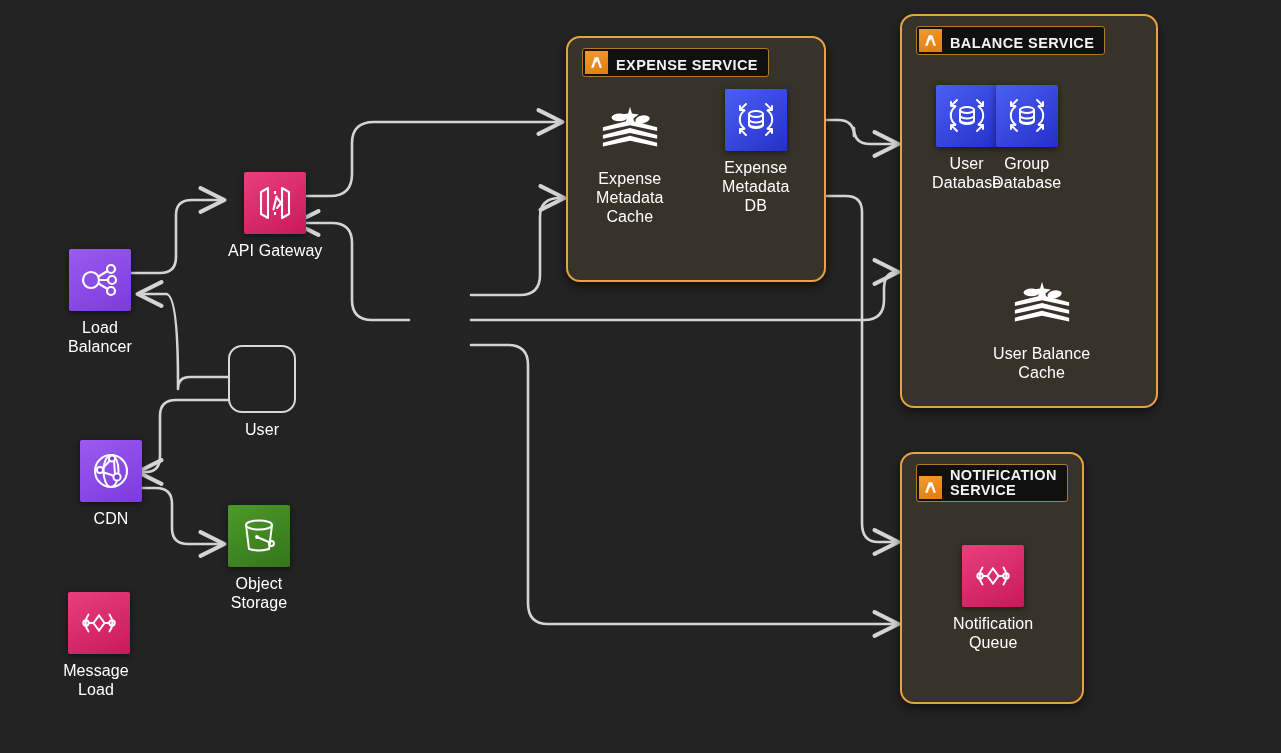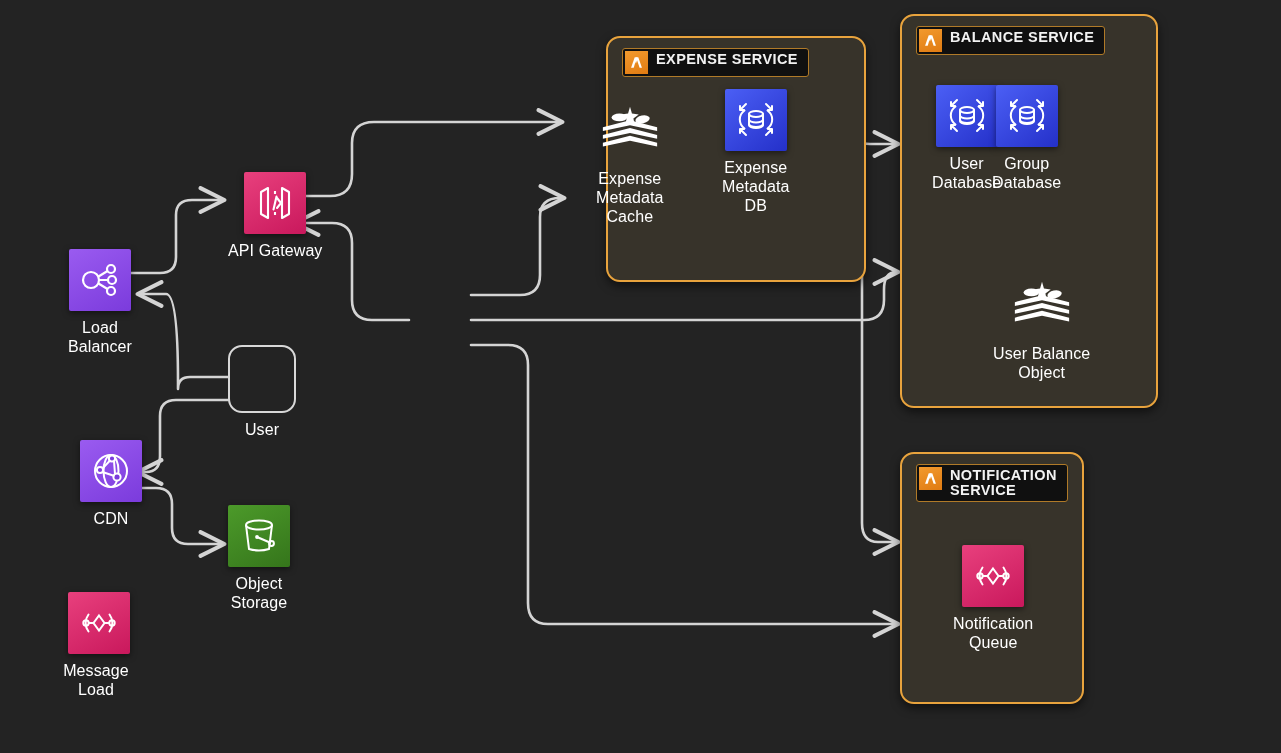--- a/index.html
+++ b/index.html
@@ -14,21 +14,21 @@
   
   .group{
     position:absolute;
     background:#37332A;
     border:2px solid #E8A33D;
     border-radius:14px;
     box-shadow:0 4px 10px rgba(0,0,0,.55);
   }
   .group-header{
     position:absolute;left:14px;top:10px;
-    display:flex;align-items:flex-start;
+    display:flex;align-items:flex-end;
     background:#101010;
     border:1px solid #B07A28;
     border-radius:3px;
     padding:0;
     height:auto;
   }
   .lambda-badge{
     width:23px;height:23px;
     background:linear-gradient(160deg,#F29A2E 0%,#E07B12 100%);
     display:flex;align-items:center;justify-content:center;
@@ -90,21 +90,21 @@
       <path d="M471,320 L864,320 Q884,320 884,300 L884,290 Q884,272 896,272 L896,272"></path>
 
       <path d="M471,345 L508,345 Q528,345 528,365 L528,603 Q528,624 548,624 L896,624"></path>
 
       <path d="M822,120 L838,120 Q854,120 854,136 L854,128 Q854,144 870,144 L896,144"></path>
 
       <path d="M822,196 L846,196 Q862,196 862,212 L862,523 Q862,542 878,542 L896,542"></path>
     </g>
   </svg>
 
-  <div class="group" style="left:566px;top:36px;width:256px;height:242px;margin-left:40px;">
+  <div class="group" style="left:566px;top:36px;width:256px;height:242px;">
     <div class="group-header">
       <span class="lambda-badge">
         <svg width="15" height="15" viewBox="0 0 16 16">
           <path d="M2.2 13.6 L6.1 2.4 L8.4 2.4 L5.0 13.6 Z" fill="#ffffff"></path>
           <path d="M7.6 2.4 L9.9 2.4 L13.8 13.6 L11.3 13.6 L8.6 5.6 L7.4 9.0 L6.3 6.1 Z" fill="#ffffff"></path>
         </svg>
       </span>
       <span class="group-title">EXPENSE SERVICE</span>
     </div>
   </div>
@@ -287,21 +287,21 @@
       <svg width="64" height="60" viewBox="0 0 64 60" fill="#ffffff">
         <ellipse cx="21" cy="16" rx="8" ry="4"></ellipse>
         <path d="M32 5 L34 12 L41 13 L35.5 17 L37 24 L32 20 L27 24 L28.5 17 L23 13 L30 12 Z"></path>
         <ellipse cx="45" cy="18" rx="7.5" ry="4" transform="rotate(-12 45 18)"></ellipse>
         <path d="M4 26 L32 19 L60 26 L60 30 L32 24 L4 30 Z"></path>
         <path d="M4 34 L32 27 L60 34 L60 38 L32 32 L4 38 Z"></path>
         <path d="M4 42 L32 35 L60 42 L60 46 L32 40 L4 46 Z"></path>
       </svg>
     </div>
     <div class="label">User Balance
-Object</div>
+Cache</div>
   </div>
 
   <div class="node" style="left:953px;top:545px;">
     <div class="tile" style="background:linear-gradient(150deg,#E8407D,#C9185C);">
       <svg width="46" height="46" viewBox="0 0 46 46" fill="none" stroke="#fff" stroke-width="2" stroke-linecap="round">
         <path d="M12.5 31.5 A14 14 0 0 1 12.5 14.5"></path>
         <path d="M33.5 14.5 A14 14 0 0 1 33.5 31.5"></path>
         <path d="M23 15.5 L28.5 23 L23 30.5 L17.5 23 Z"></path>
         <circle cx="10" cy="23" r="2.7"></circle>
         <circle cx="36" cy="23" r="2.7"></circle>

